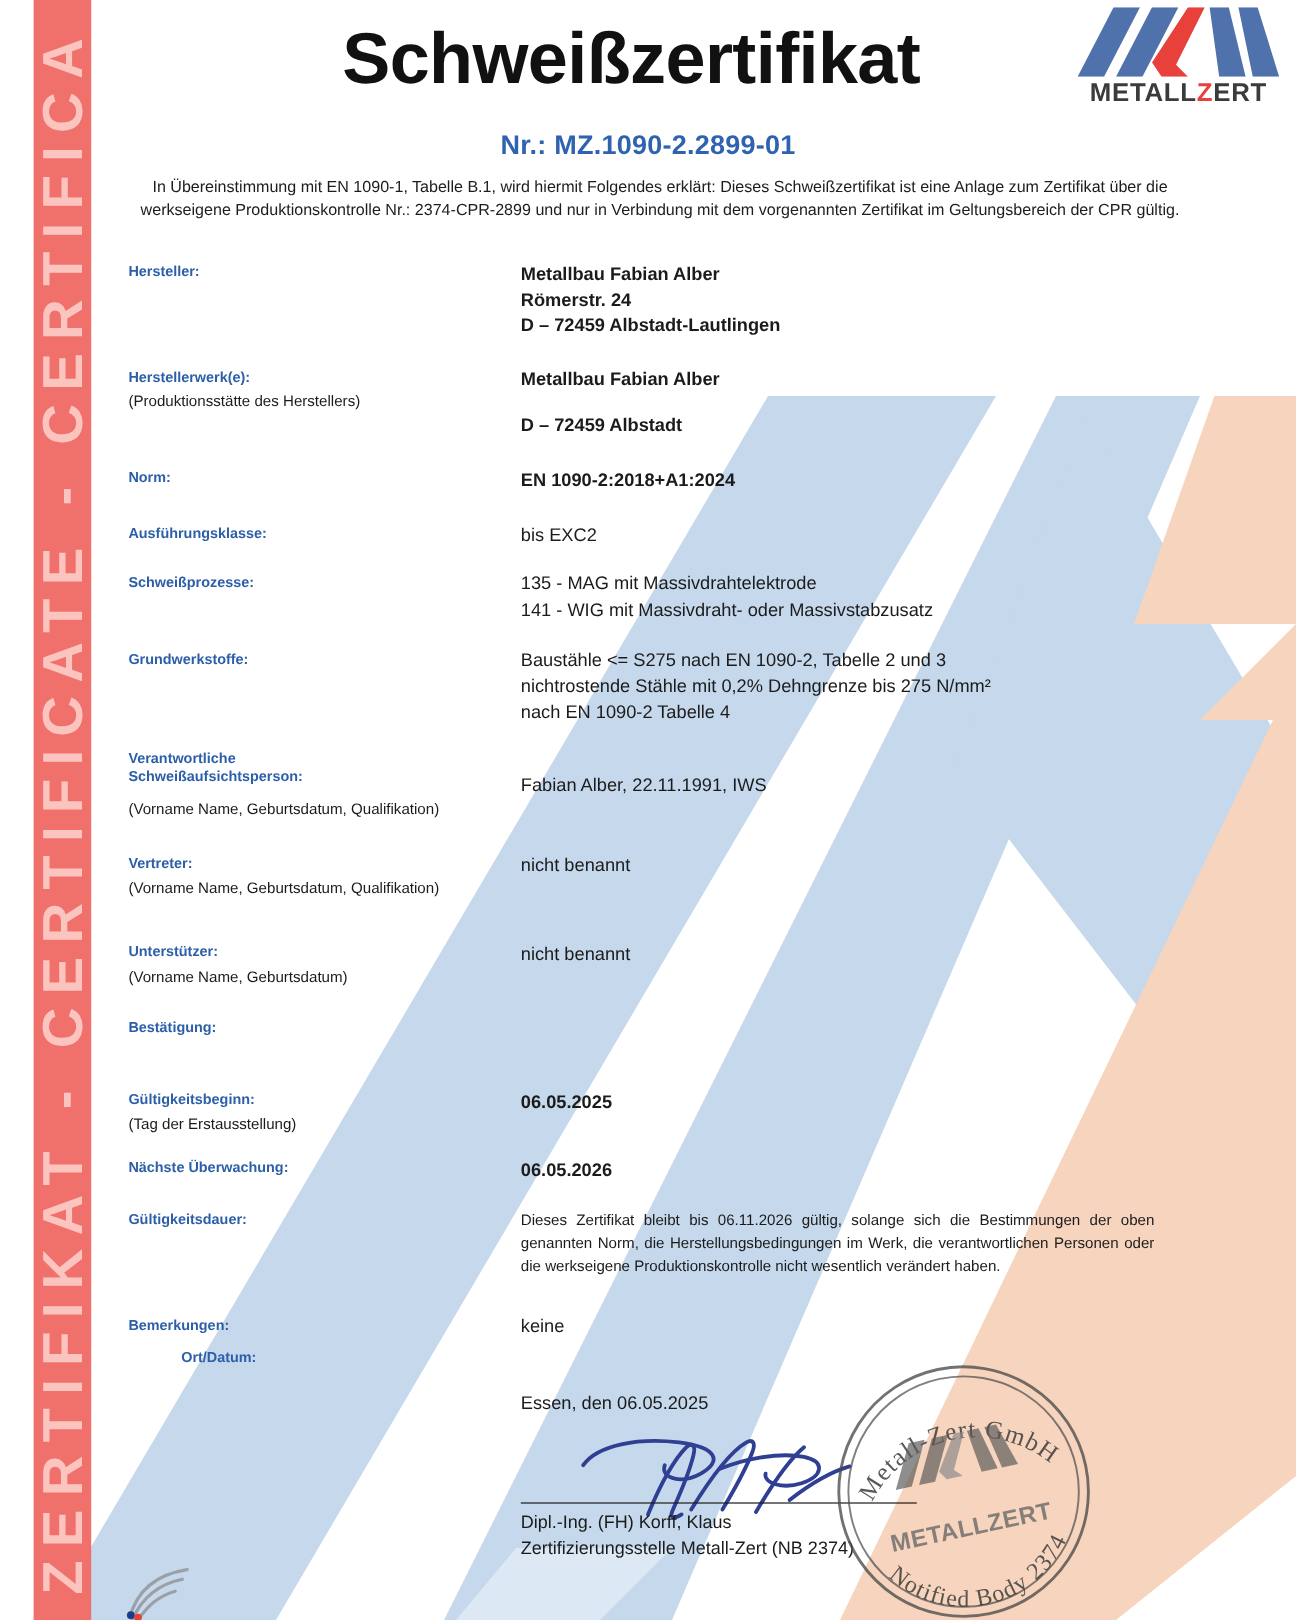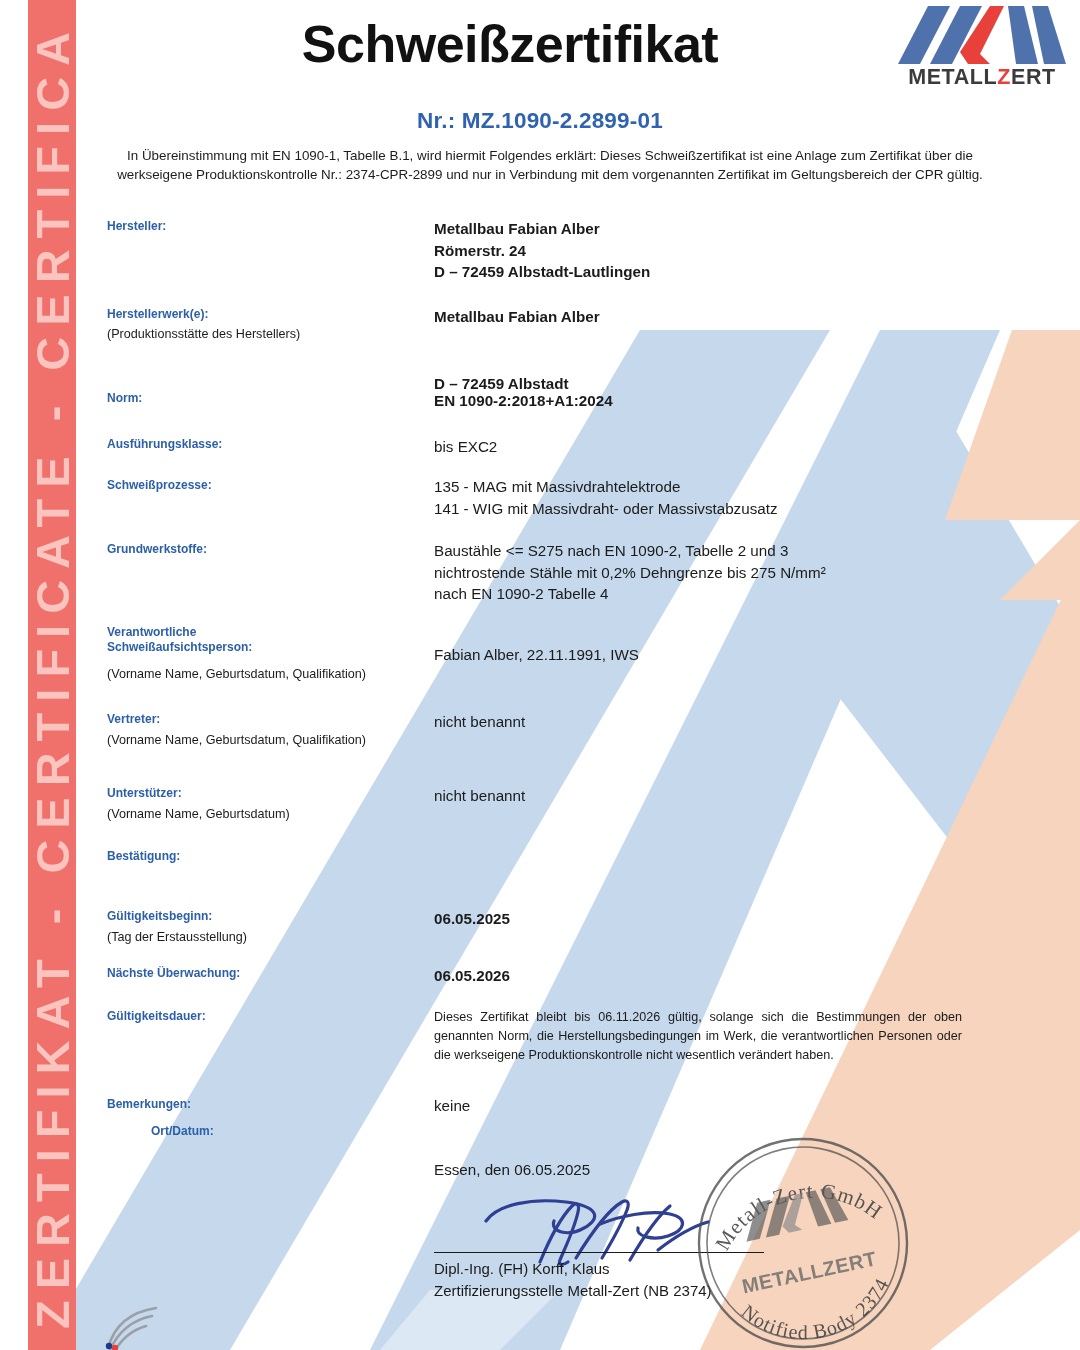--- a/index.html
+++ b/index.html
@@ -30,23 +30,23 @@
     font-size:47px;font-weight:700;letter-spacing:11px;
     color:#fbc4bf;
     font-family:"Liberation Sans", sans-serif;
     line-height:1;
   }
 
   
   .content{position:absolute;left:0;top:0;width:1080px;height:1350px;z-index:3;}
 
   .title{
-    position:absolute;left:180px;top:14px;width:660px;
+    position:absolute;left:196px;top:14px;width:660px;
     text-align:center;
-    font-size:52px;font-weight:700;letter-spacing:-0.5px;
+    font-size:60px;font-weight:700;letter-spacing:-0.5px;
     color:#111;
   }
 
   .logo{position:absolute;right:14px;top:6px;width:168px;height:80px;}
   .logo svg{display:block;}
   .logo-word{
     font-size:21.5px;font-weight:700;letter-spacing:0.6px;
     color:#3b3b3b;text-align:center;margin-top:1px;
     font-family:"Liberation Sans", sans-serif;
   }
@@ -146,21 +146,21 @@
     <div class="label" style="left:107px;top:219px;">Hersteller:</div>
     <div class="value bold" style="top:218px;">
       <div>Metallbau Fabian Alber</div>
       <div>Römerstr. 24</div>
       <div>D  – 72459 Albstadt-Lautlingen</div>
     </div>
 
     <div class="label" style="left:107px;top:307px;">Herstellerwerk(e):</div>
     <div class="sublabel" style="left:107px;top:327px;">(Produktionsstätte des Herstellers)</div>
     <div class="value bold" style="top:306px;">Metallbau Fabian Alber</div>
-    <div class="value bold" style="top:344px;margin-top:29px;">D  – 72459 Albstadt</div>
+    <div class="value bold" style="top:344px;">D  – 72459 Albstadt</div>
 
     <div class="label" style="left:107px;top:391px;">Norm:</div>
     <div class="value bold" style="top:390px;">EN 1090-2:2018+A1:2024</div>
 
     <div class="label" style="left:107px;top:437px;">Ausführungsklasse:</div>
     <div class="value" style="top:436px;">bis EXC2</div>
 
     <div class="label" style="left:107px;top:478px;">Schweißprozesse:</div>
     <div class="value" style="top:476px;">
       <div>135 - MAG mit Massivdrahtelektrode</div>

